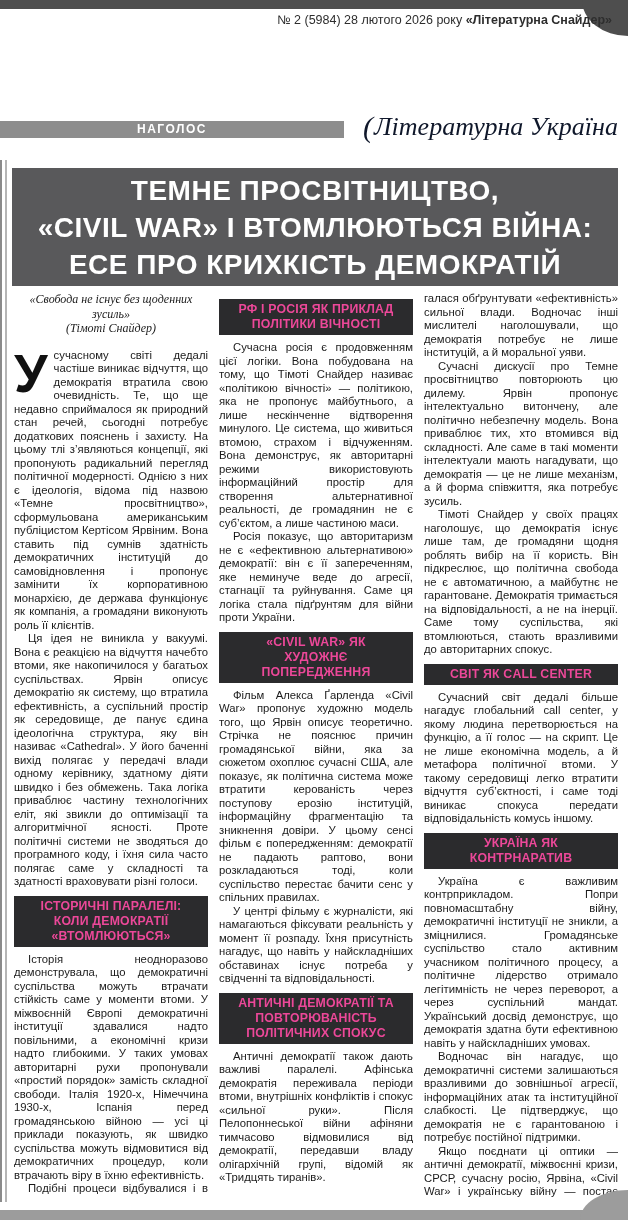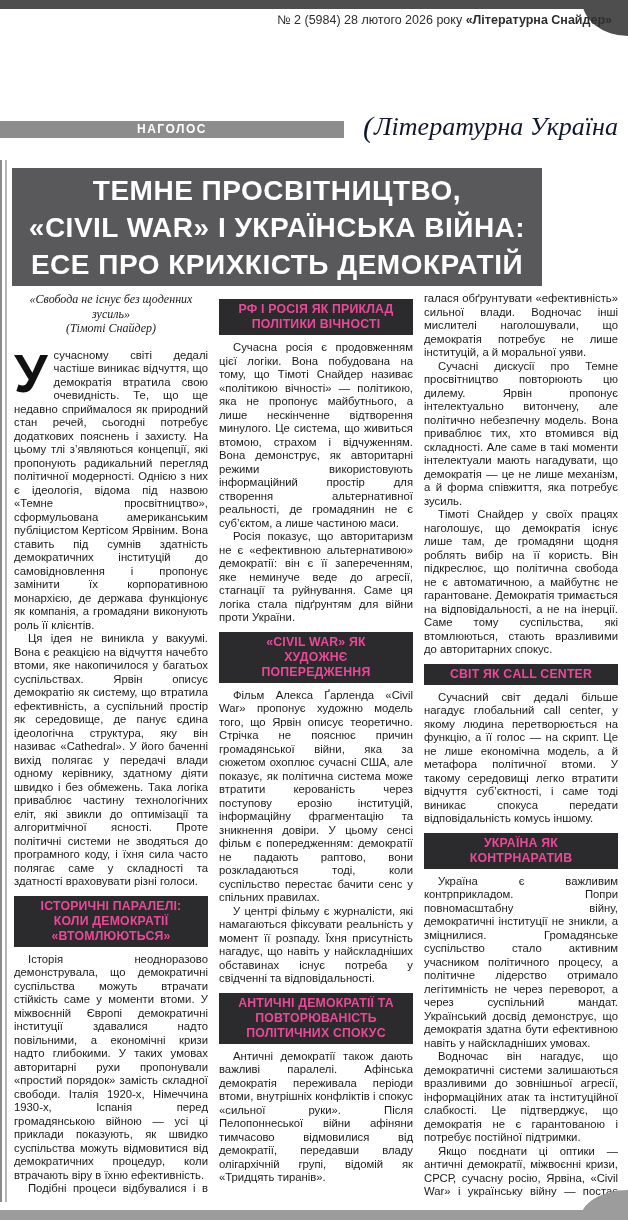--- a/index.html
+++ b/index.html
@@ -23,21 +23,21 @@
                  line-height: 17px; text-align: center; letter-spacing: 1.5px; }
   .logo { position: absolute; top: 110px; right: 10px; font-family: "Liberation Serif", serif;
           font-style: italic; font-size: 26px; color: #0f172a; white-space: nowrap; }
   .logo .flourish { font-size: 30px; vertical-align: -2px; margin-right: 1px; }
 
   
   .rule-outer { position: absolute; left: 0; top: 160px; width: 2px; height: 1042px; background: #8a8a8a; }
   .rule-inner { position: absolute; left: 5px; top: 160px; width: 2px; height: 1042px; background: #b5b5b5; }
 
   
-  .title-block { position: absolute; left: 12px; top: 168px; width: 530px; height: 118px;
+  .title-block { position: absolute; left: 12px; top: 168px; width: 606px; height: 118px;
                  background: #59595b; color: #ffffff; display: flex; flex-direction: column;
                  justify-content: center; text-align: center; font-weight: bold;
                  font-size: 28px; line-height: 37px; letter-spacing: 0.5px; }
 
   
   .content { position: absolute; left: 14px; top: 292px; width: 604px; height: 906px;
              display: grid; grid-template-columns: 1fr 1fr 1fr; column-gap: 11px; overflow: hidden; }
   .col { overflow: hidden; }
   p { margin: 0; font-size: 11.3px; line-height: 13.5px; text-align: justify; }
   p.ind { text-indent: 14px; }
@@ -64,21 +64,21 @@
 
 <div class="naholos-bar"><span>НАГОЛОС</span></div>
 
 <div class="logo"><span class="flourish">(</span><span>Літературна Україна</span></div>
 
 <div class="rule-outer"></div>
 <div class="rule-inner"></div>
 
 <div class="title-block">
   <div>ТЕМНЕ ПРОСВІТНИЦТВО,</div>
-  <div>«CIVIL WAR» І УКРАЇНСЬКА ВІЙНА:</div>
+  <div>«CIVIL WAR» І ВТОМЛЮЮТЬСЯ ВІЙНА:</div>
   <div>ЕСЕ ПРО КРИХКІСТЬ ДЕМОКРАТІЙ</div>
 </div>
 
 <div class="content">
 
   <div class="col">
     <div class="epigraph">
       <div>«Свобода не існує без щоденних зусиль»</div>
       <div>(Тімоті Снайдер)</div>
     </div>

